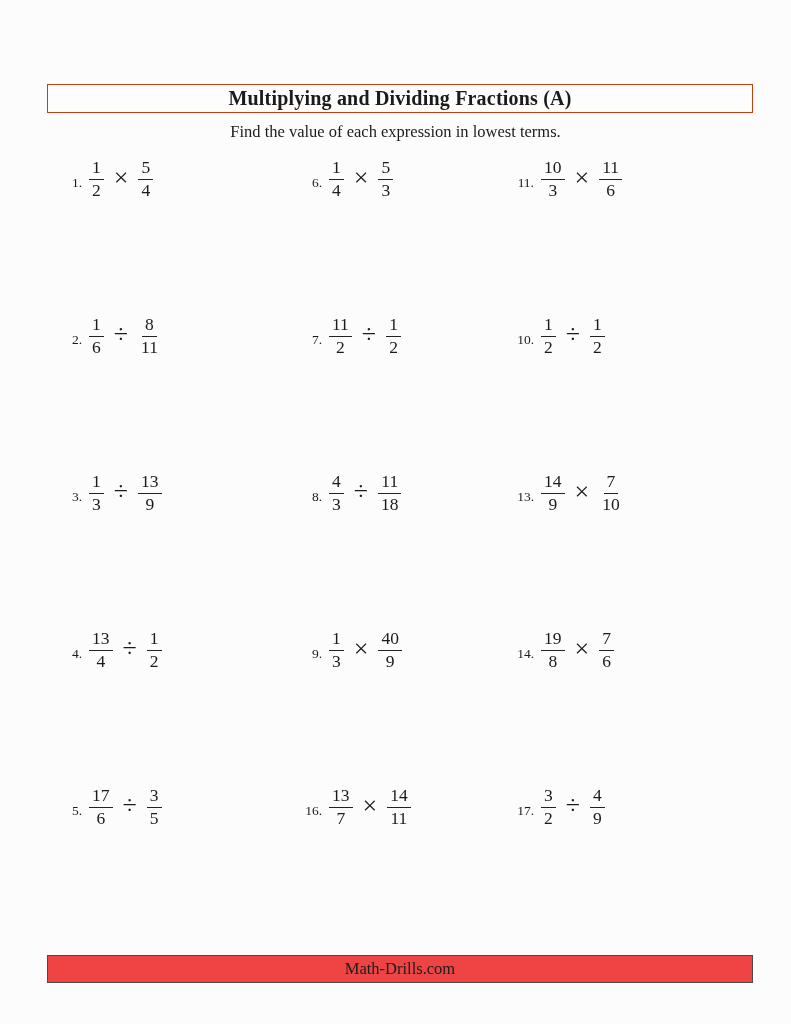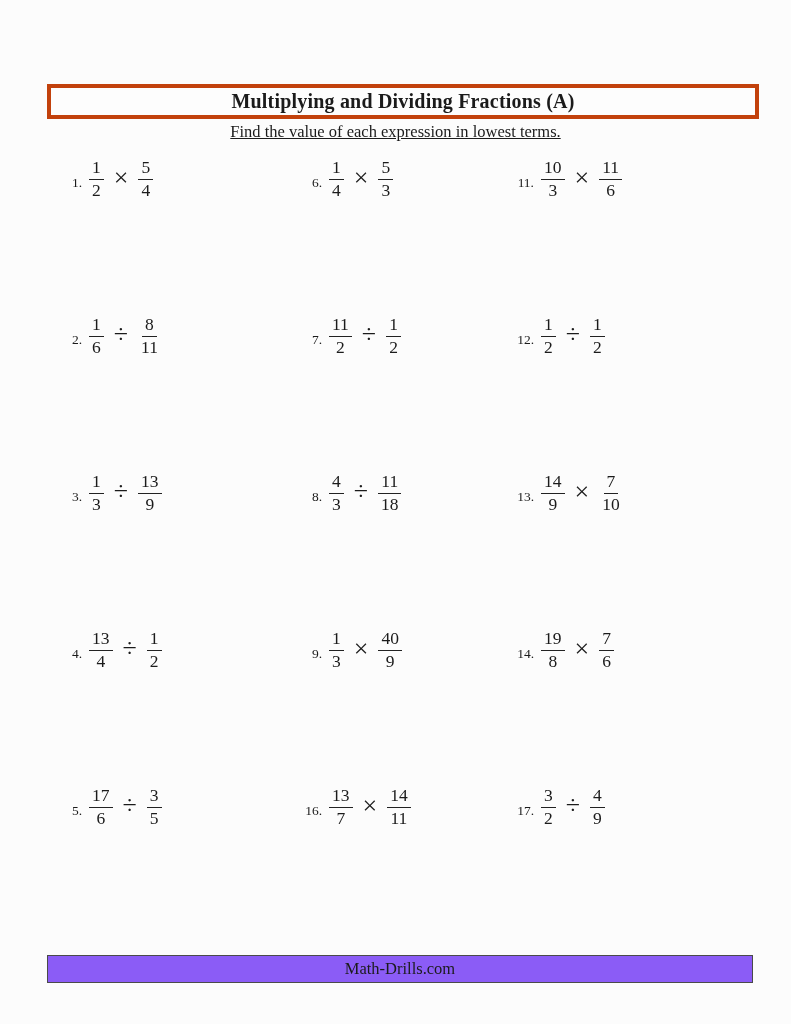--- a/index.html
+++ b/index.html
@@ -7,27 +7,27 @@
     width:791px;height:1024px;
     background:#f4f4f4;
     font-family:"Liberation Serif","DejaVu Serif",serif;
   }
   .page{
     position:relative;width:791px;height:1024px;
     background:#fcfcfc;color:#1b1b1b;overflow:hidden;
   }
   .title-box{
     position:absolute;left:47px;top:84px;width:704px;height:27px;
-    border:4px solid #c2410c;background:#fdfdfd;
+    border:1px solid #c2410c;background:#fdfdfd;
     display:flex;align-items:center;justify-content:center;
     font-size:20px;font-weight:bold;letter-spacing:.2px;
   }
   .subtitle{
     position:absolute;left:0;top:122px;width:100%;
-    text-align:center;font-size:16.5px;text-decoration:underline;
+    text-align:center;font-size:16.5px;
   }
   .grid{
     position:absolute;left:58px;top:150px;width:713px;
     display:grid;
     grid-template-columns:240px 212px 1fr;
     grid-auto-rows:157px;
   }
   .prob{
     display:flex;align-items:center;gap:7px;height:58px;
   }
@@ -40,21 +40,21 @@
     font-size:17.5px;line-height:1.12;
   }
   .frac .fnum{padding:0 3px 1px;border-bottom:1.4px solid #222;}
   .frac .fden{padding:1px 3px 0;}
   .op{
     font-size:26px;line-height:1;margin:0 3px;
     position:relative;top:-1px;
   }
   .footer-box{
     position:absolute;left:47px;top:955px;width:704px;height:26px;
-    border:1px solid #4a4a4a;background:#8b5cf6;
+    border:1px solid #4a4a4a;background:#ef4444;
     display:flex;align-items:center;justify-content:center;
     font-size:16.5px;
   }
 </style>
 </head>
 <body>
 
 <div class="page">
 
   <div class="title-box">
@@ -124,21 +124,21 @@
           <span class="fden">2</span>
         </span>
       <span class="op">÷</span>
       <span class="frac">
           <span class="fnum">1</span>
           <span class="fden">2</span>
         </span>
     </div>
 
     <div class="prob">
-      <span class="pnum">12.</span>
+      <span class="pnum">10.</span>
       <span class="frac">
           <span class="fnum">1</span>
           <span class="fden">2</span>
         </span>
       <span class="op">÷</span>
       <span class="frac">
           <span class="fnum">1</span>
           <span class="fden">2</span>
         </span>
     </div>

